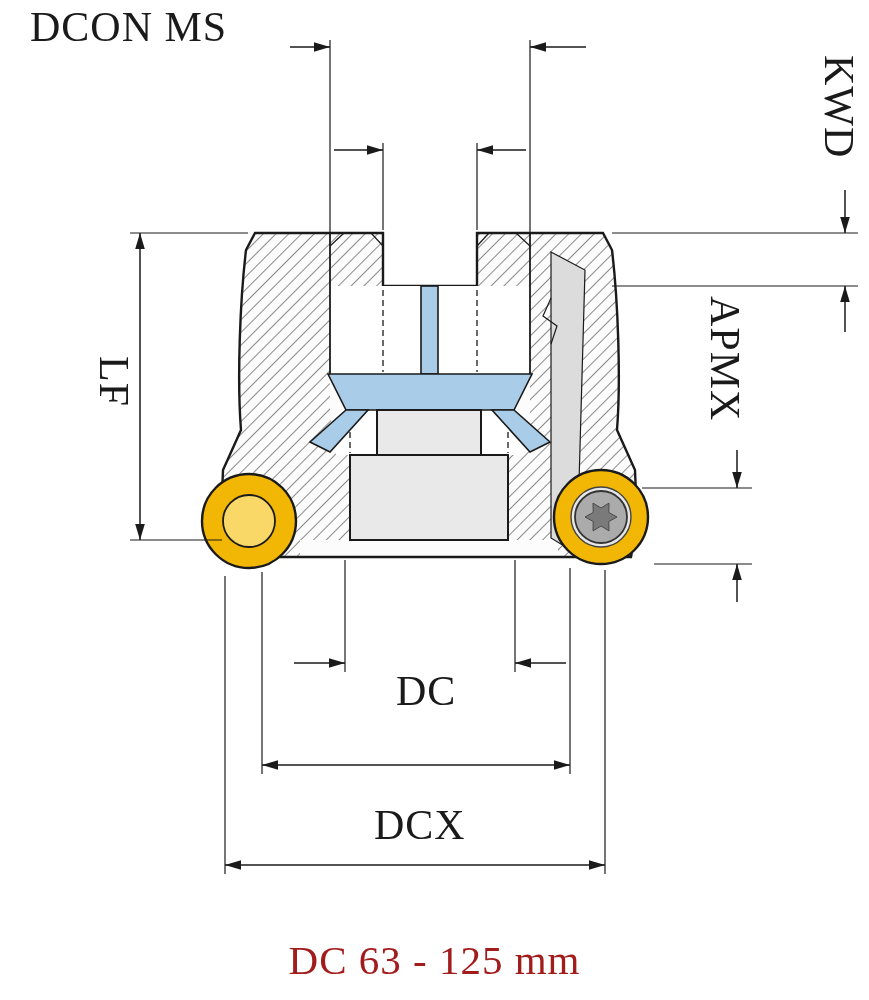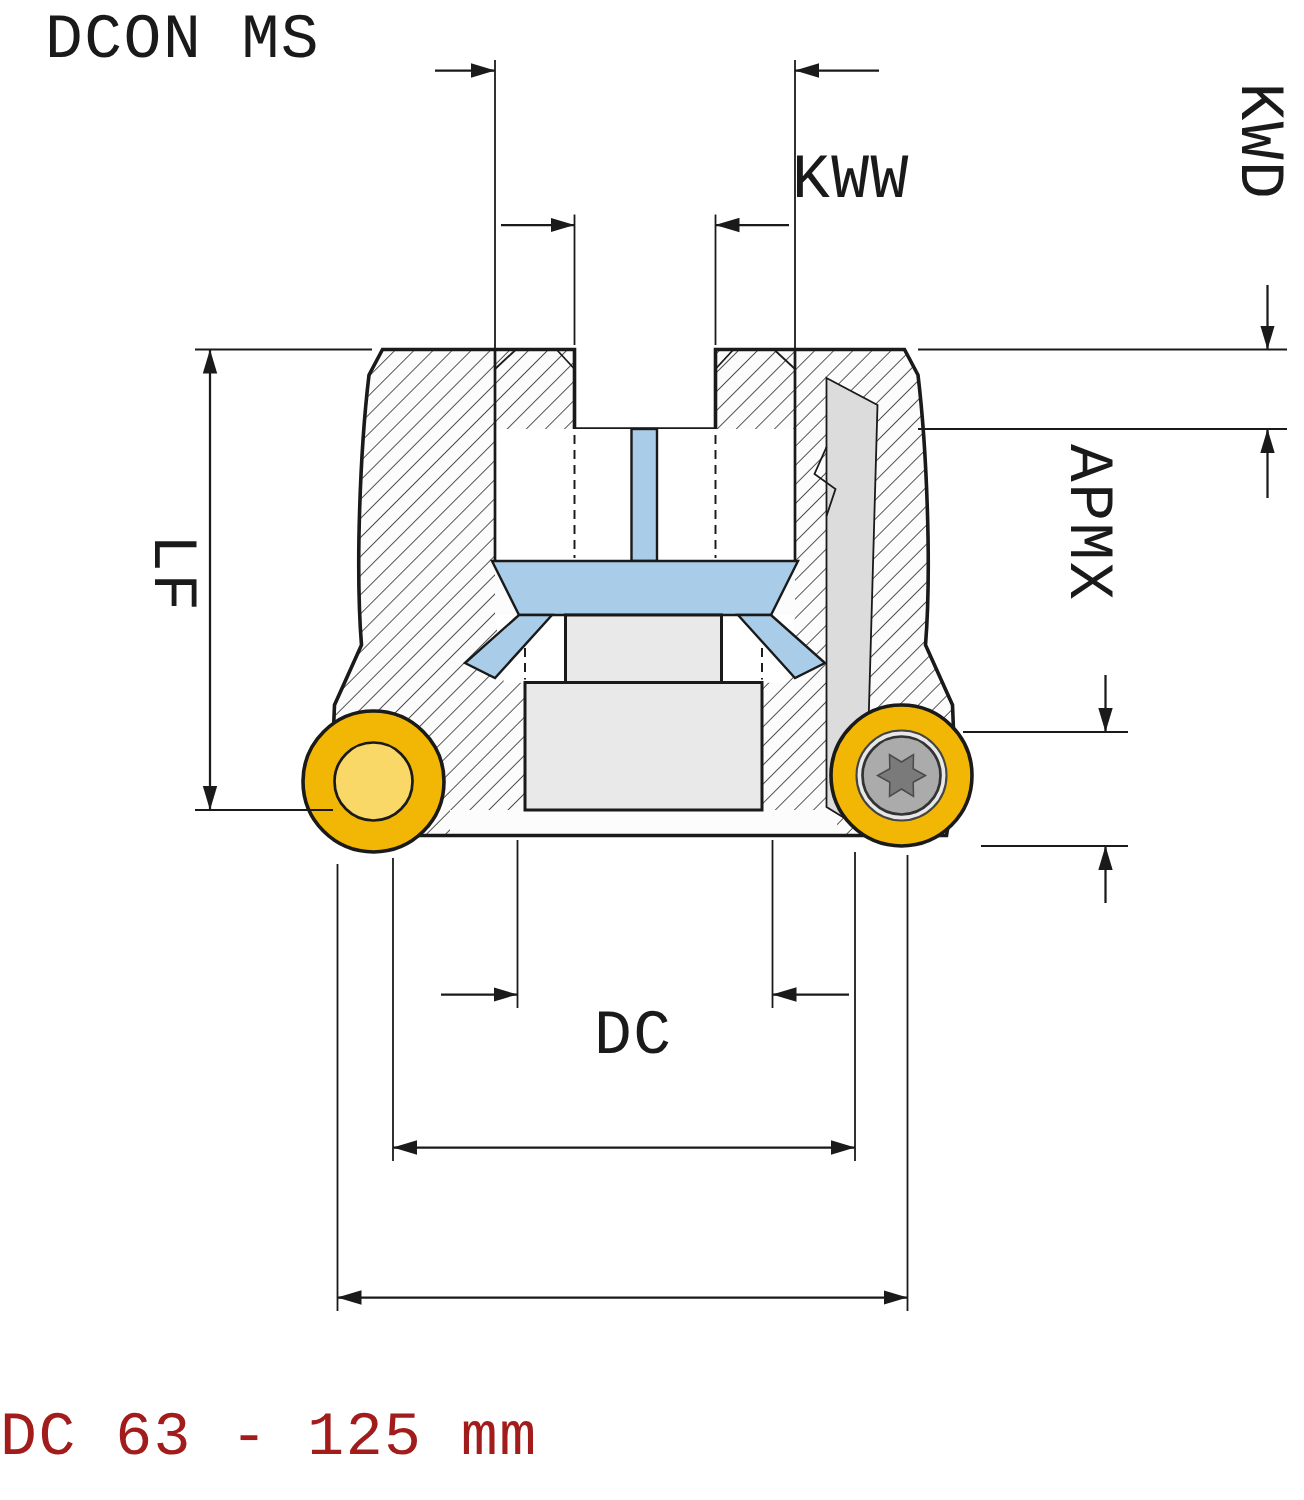--- a/index.html
+++ b/index.html
@@ -1,29 +1,29 @@
 <!DOCTYPE html>
 <html style="--line: #1a1a1a; --highlight_blue: #a9cde9; --insert_yellow: #f2b705; --insert_yellow_light: #f9d867; --screw_gray: #ababab; --body_gray: #dcdcdc; --caption_red: #a21c1c; --background: #ffffff;"><head>
 <meta charset="utf-8">
 <style>
   html,body{margin:0;padding:0;background:#fff;}
   .page{
     position:relative;width:869px;height:1000px;overflow:hidden;
     background:var(--background,#ffffff);
-    font-family:Liberation Mono, monospace;
+    font-family:Liberation Serif, serif;
   }
   .drawing-svg{position:absolute;left:0;top:0;}
   .label{
     position:absolute;color:var(--line,#1a1a1a);
     font-size:42px;line-height:1.1;white-space:nowrap;letter-spacing:1px;
     user-select:none;
   }
   .label.rot{transform:rotate(90deg);transform-origin:0 0;}
   .caption{
-    position:absolute;left:0;top:936px;width:869px;
+    position:absolute;left:0;top:936px;width:869px;text-align:center;
     color:var(--caption_red,#a21c1c);font-size:41px;letter-spacing:1px;
   }
   
   .ln{stroke:var(--line,#1a1a1a);fill:none;}
   .thin{stroke-width:1.2;}
   .mid{stroke-width:1.8;}
   .dim{stroke-width:1.5;}
   .dash{stroke-width:1.3;stroke-dasharray:6 4;}
   .body{fill:#fcfcfc;stroke:var(--line,#1a1a1a);stroke-width:2.4;}
   .hatchfill{fill:url(#hatchp);stroke:none;}
@@ -159,26 +159,26 @@
 
     <g>
       <line class="ln dim" marker-start="url(#arr)" marker-end="url(#arr)" x1="225" y1="865" x2="605" y2="865"></line>
       <line class="ln thin" x1="225" y1="576" x2="225" y2="874"></line>
       <line class="ln thin" x1="605" y1="570" x2="605" y2="874"></line>
     </g>
   </svg>
 
   <div class="label" style="left:30px;top:4px;">DCON MS</div>
 
-  <div class="label" style="left:528px;top:97px;">KWW</div>
 
   <div class="label rot" style="left:862px;top:55px;">KWD</div>
 
   <div class="label rot" style="left:748px;top:296px;">APMX</div>
 
   <div class="label rot" style="left:137px;top:356px;">LF</div>
 
 
   <div class="label" style="left:396px;top:668px;">DC</div>
 
+  <div class="label" style="left:374px;top:802px;">DCX</div>
 
   <div class="caption">DC 63 - 125 mm</div>
 </div>
 
 </body></html>

